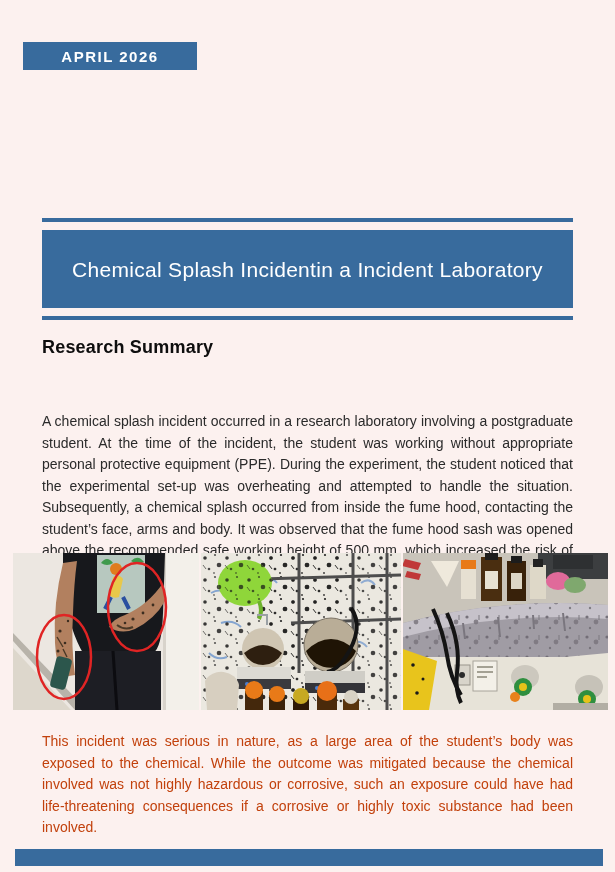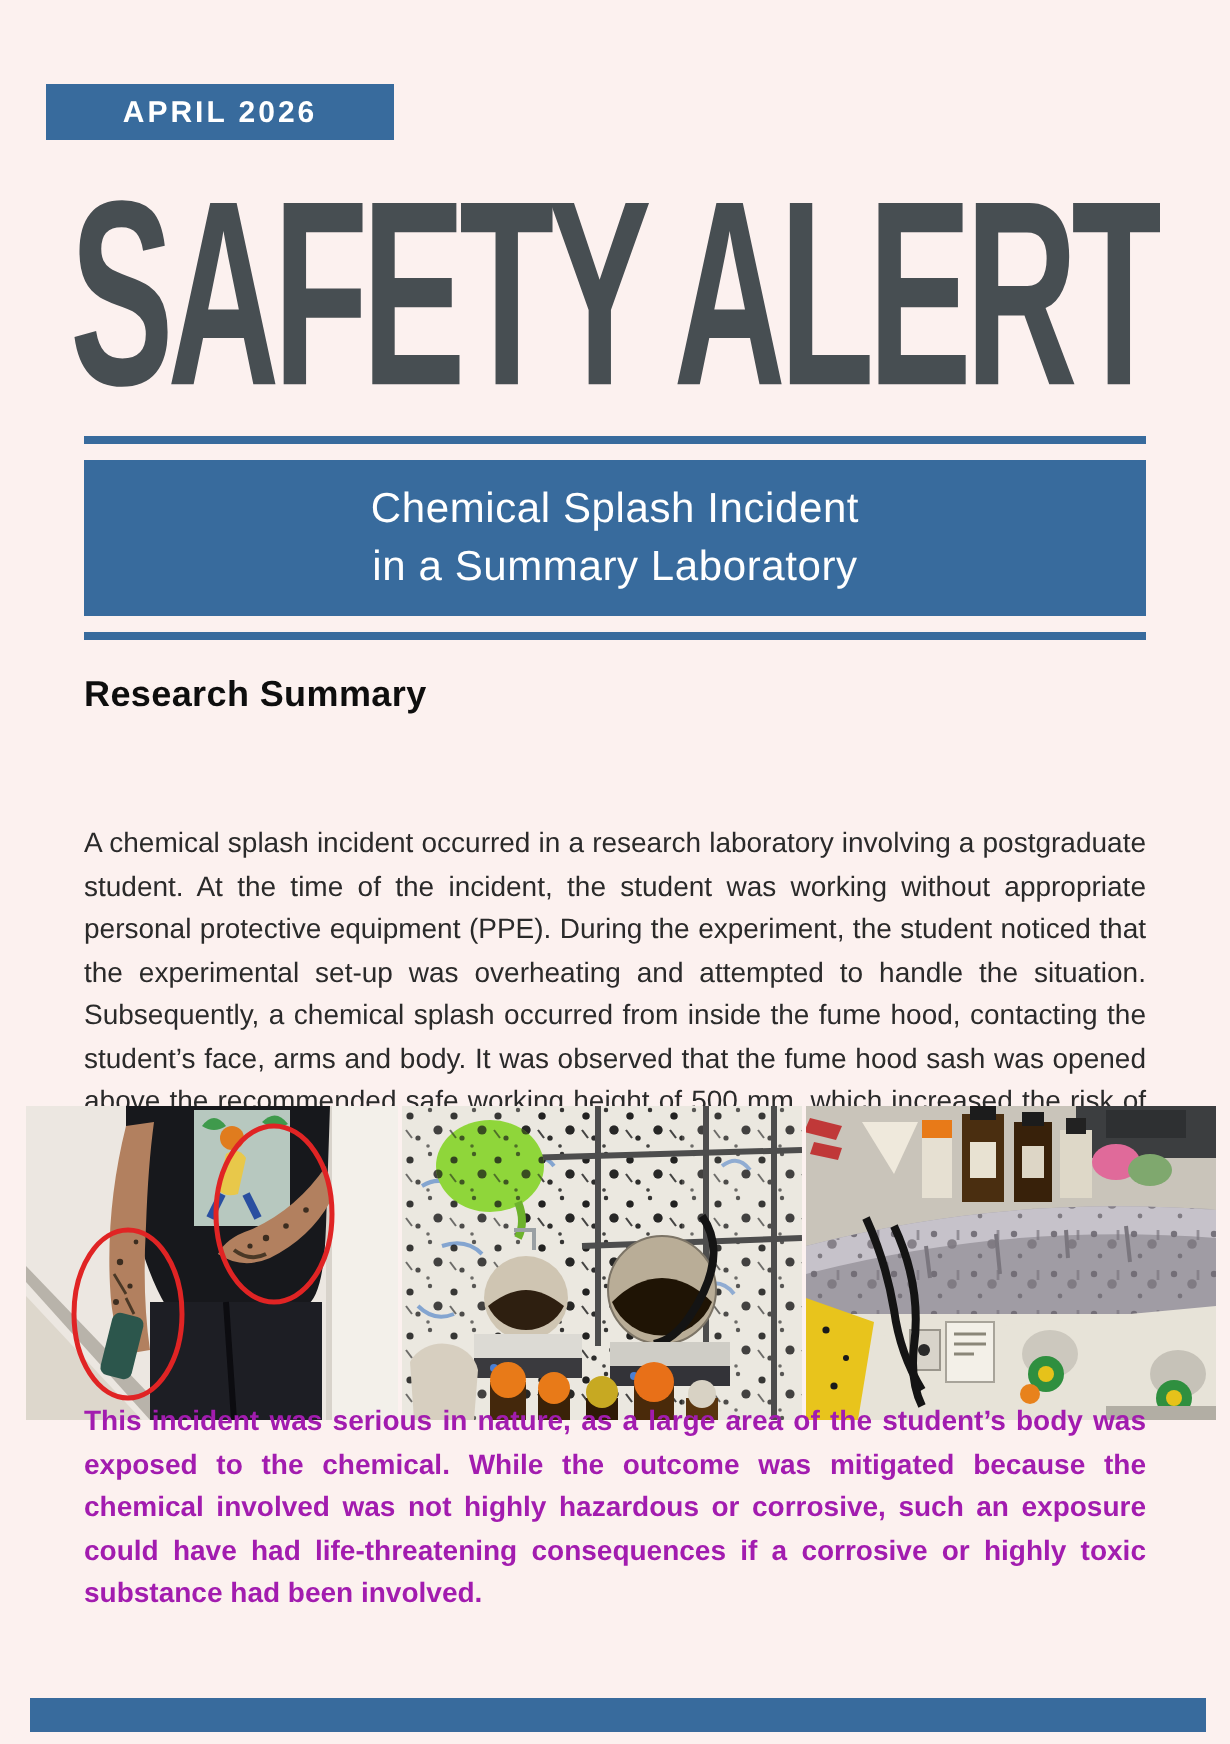--- a/index.html
+++ b/index.html
@@ -16,59 +16,52 @@
     color:#4b5257; font-size:16px; font-weight:700; letter-spacing:.8px; white-space:nowrap; }
 
   
   .main-title { position:absolute; left:35px; top:96px; width:545px; height:106px; }
 
   
   .rule { position:absolute; left:42px; width:531px; height:4px; background:#386b9d; }
   .rule-1 { top:218px; }
   .rule-2 { top:316px; }
   .title-box { position:absolute; left:42px; top:230px; width:531px; height:78px; background:#386b9d;
-    color:#fff; display:flex; flex-direction:column; align-items:center; justify-content:center;
+    color:#fff; display:flex; flex-direction:row; align-items:center; justify-content:center;
     font-size:21px; line-height:29px; letter-spacing:.3px; }
 
   
   .section-heading { position:absolute; left:42px; top:337px; font-size:18px; font-weight:800; color:#0e0e0e; letter-spacing:.2px; }
   .para { position:absolute; left:42px; width:531px; font-size:14px; line-height:21.5px;
     text-align:justify; text-justify:inter-word; color:#2a2a2a; }
   .para-1 { top:375px;margin-top:36px; }
-  .para-2 { top:700px; font-weight:700; color:#a21caf; }
+  .para-2 { top:731px; font-weight:400; color:#c2410c; }
 
   
   .photo-strip { position:absolute; left:13px; top:553px; width:595px; height:157px; display:flex; gap:2px; }
   .photo { height:157px; overflow:hidden; background:#ddd; flex:none; }
   .photo svg { display:block; }
 
   
   .bottom-bar { position:absolute; left:15px; top:849px; width:588px; height:17px; background:#386b9d; }
 </style>
 </head>
 <body>
 
 <div class="page">
 
   <div class="date-badge">
     <span>APRIL 2026</span>
   </div>
 
-  <div class="main-title">
-    <svg width="545" height="106" viewBox="0 0 545 106">
-      <g transform="scale(1,1.78)">
-        <text x="0" y="54" font-family="Liberation Sans, sans-serif" font-weight="bold" font-size="74" letter-spacing="-3" fill="#474e52" textLength="545" lengthAdjust="spacingAndGlyphs">SAFETY ALERT</text>
-      </g>
-    </svg>
-  </div>
 
   <div class="rule rule-1"></div>
   <div class="title-box">
     <span>Chemical Splash Incident</span>
-    <span>in a Summary Laboratory</span>
+    <span>in a Incident Laboratory</span>
   </div>
   <div class="rule rule-2"></div>
 
   <div class="section-heading">Research Summary</div>
   <div class="para para-1">A chemical splash incident occurred in a research laboratory involving a postgraduate student. At the time of the incident, the student was working without appropriate personal protective equipment (PPE). During the experiment, the student noticed that the experimental set-up was overheating and attempted to handle the situation. Subsequently, a chemical splash occurred from inside the fume hood, contacting the student’s face, arms and body. It was observed that the fume hood sash was opened above the recommended safe working height of 500 mm, which increased the risk of exposure.</div>
 
   <div class="photo-strip">
 
     <div class="photo" style="width:186px">
       <svg width="186" height="157" viewBox="0 0 186 157">

